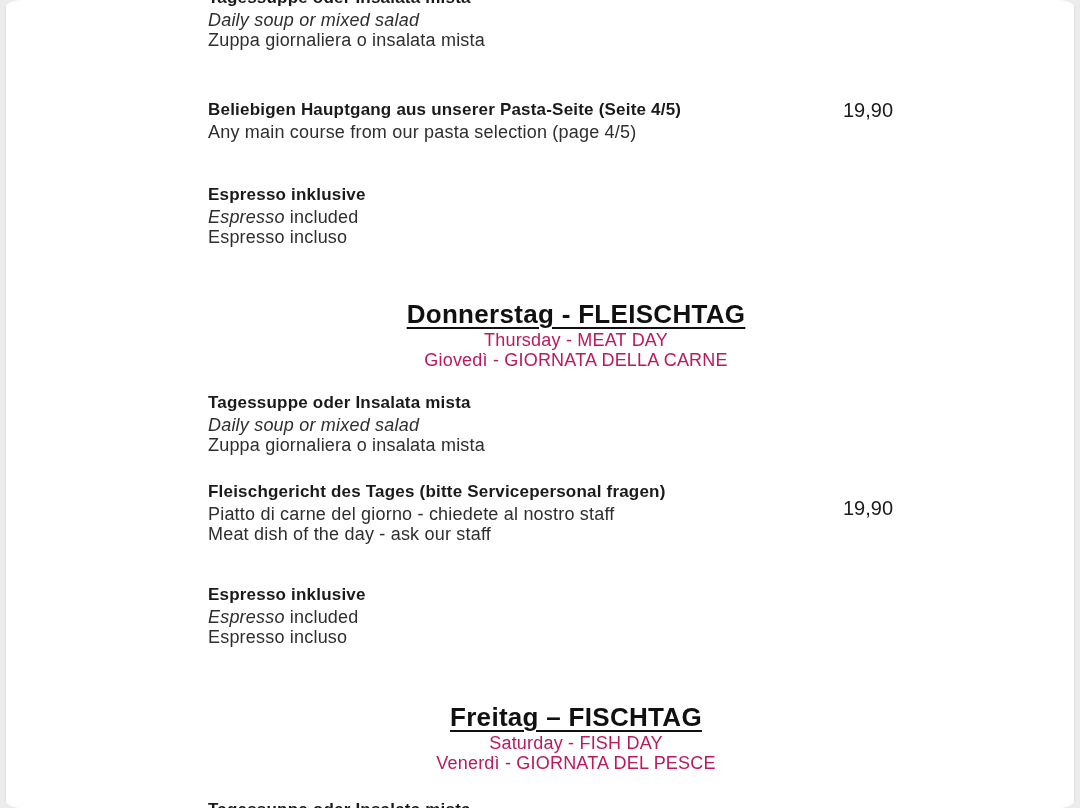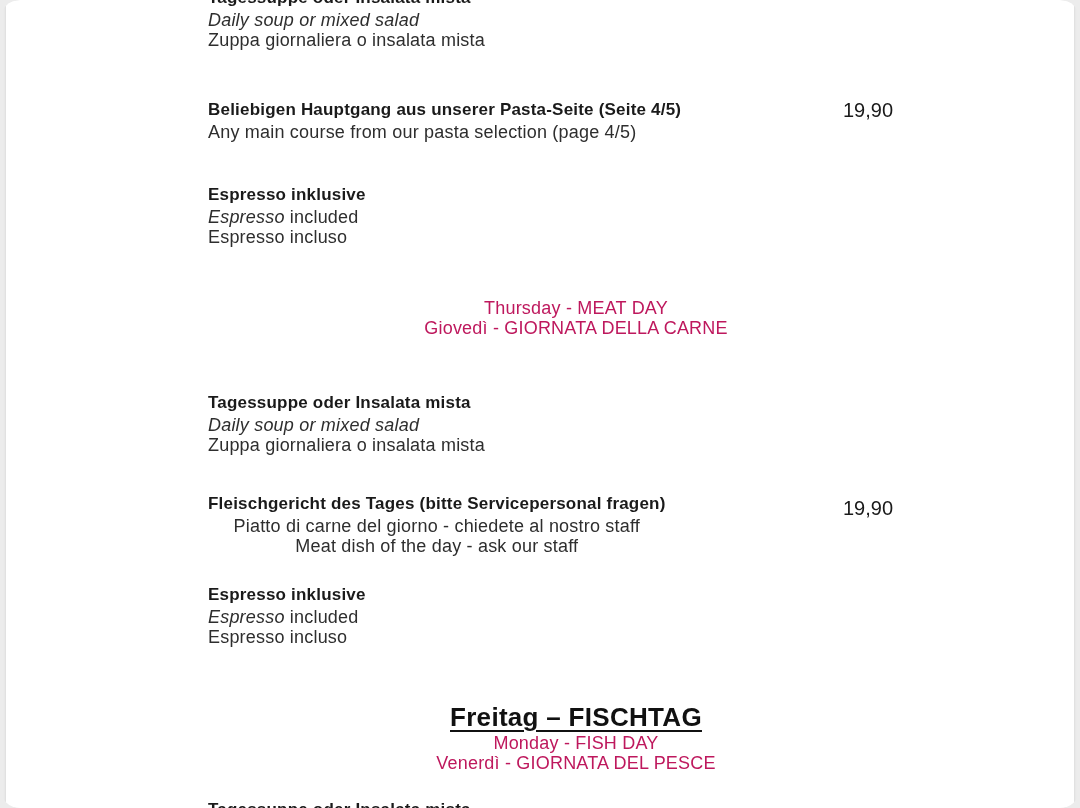--- a/index.html
+++ b/index.html
@@ -68,21 +68,21 @@
     color: #be185d;
     letter-spacing: 0.2px;
   }
   
   .b0 { top: -14px; }
   .b1 { top: 98px; }
   .p1 { top: 98px; }
   .b2 { top: 183px; }
   .b3 { top: 298px; }
   .b4 { top: 391px; }
-  .b5 { top: 492px; text-align: center; }
+  .b5 { top: 480px; }
   .p5 { top: 496px; }
   .b6 { top: 583px; }
   .b7 { top: 701px; }
   .b8 { top: 798px; }
 </style>
 </head>
 <body>
 
 <div class="viewport">
   <div class="paper">
@@ -99,20 +99,21 @@
     </div>
     <div class="price p1">19,90</div>
 
     <div class="block b2">
       <div class="de">Espresso inklusive</div>
       <div class="sub"><span class="italic">Espresso</span><span> included</span></div>
       <div class="sub">Espresso incluso</div>
     </div>
 
     <div class="day-header b3">
+      <div class="day-title">Donnerstag - FLEISCHTAG</div>
       <div class="day-sub">Thursday - MEAT DAY</div>
       <div class="day-sub">Giovedì - GIORNATA DELLA CARNE</div>
     </div>
 
     <div class="block b4">
       <div class="de">Tagessuppe oder Insalata mista</div>
       <div class="sub italic">Daily soup or mixed salad</div>
       <div class="sub">Zuppa giornaliera o insalata mista</div>
     </div>
 
@@ -124,21 +125,21 @@
     <div class="price p5">19,90</div>
 
     <div class="block b6">
       <div class="de">Espresso inklusive</div>
       <div class="sub"><span class="italic">Espresso</span><span> included</span></div>
       <div class="sub">Espresso incluso</div>
     </div>
 
     <div class="day-header b7">
       <div class="day-title">Freitag – FISCHTAG</div>
-      <div class="day-sub">Monday - FISH DAY</div>
+      <div class="day-sub">Saturday - FISH DAY</div>
       <div class="day-sub">Venerdì - GIORNATA DEL PESCE</div>
     </div>
 
     <div class="block b8">
       <div class="de">Tagessuppe oder Insalata mista</div>
     </div>
 
   </div>
 </div>
 

